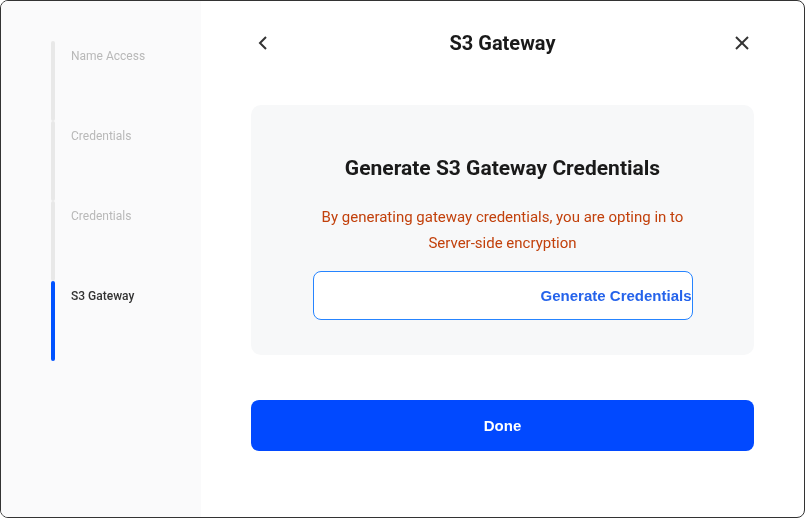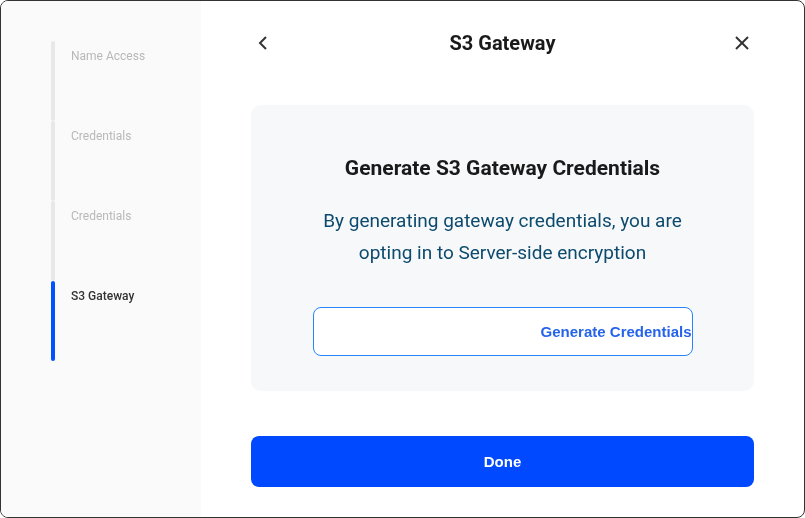--- a/index.html
+++ b/index.html
@@ -114,24 +114,24 @@
       margin-bottom: 45px;
     }
     .card-title {
       font-size: 21px;
       font-weight: 700;
       color: #1a1a1a;
       margin-bottom: 25px;
       margin-top: 6px;
     }
     .card-description {
-      font-size: 19px;
-      color: #0c4a6e;
+      font-size: 15px;
+      color: #c2410c;
       line-height: 1.7;
-      margin-bottom: 37px;
+      margin-bottom: 15px;
       padding: 0 20px;
     }
     .generate-button {
       width: 100%;
       max-width: 380px;
       padding: 15px 0;
       background: #fff;
       border: 1.5px solid #2684ff;
       border-radius: 8px;
       color: #2563eb;

